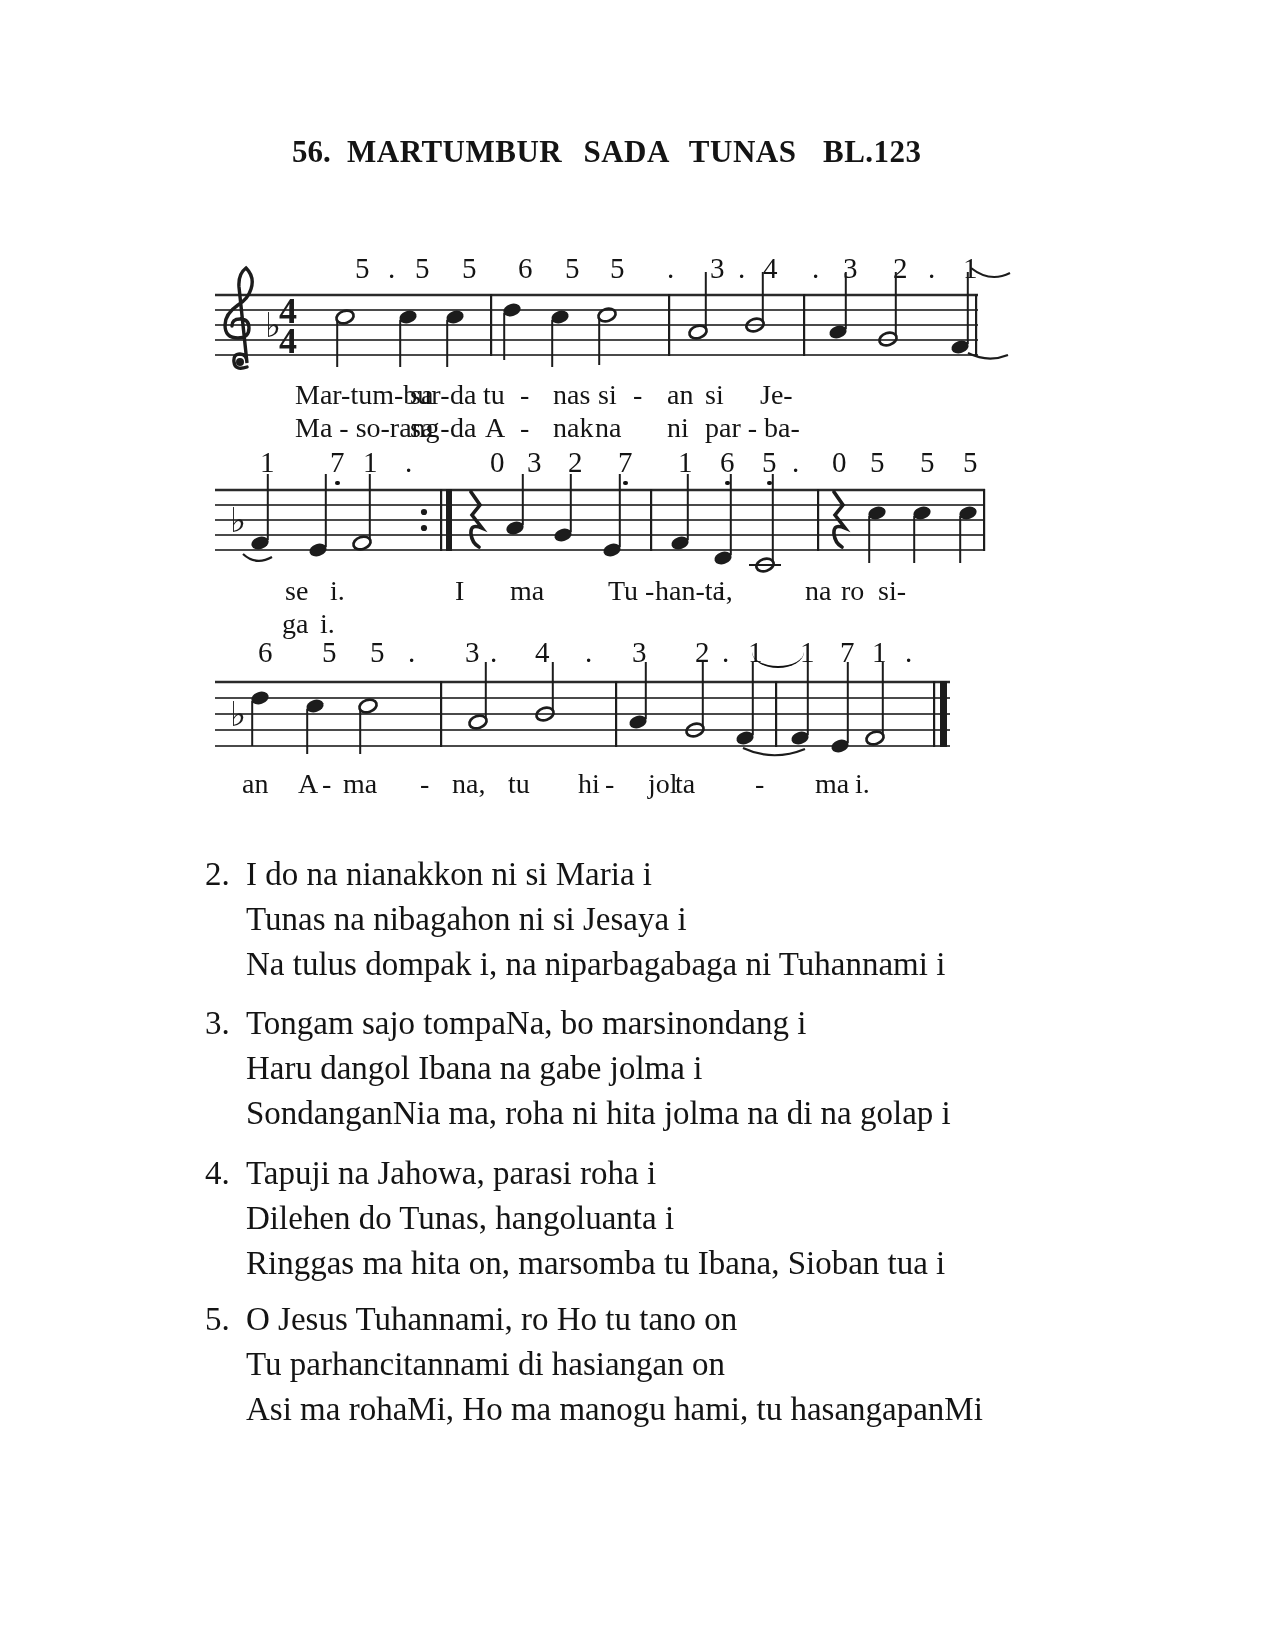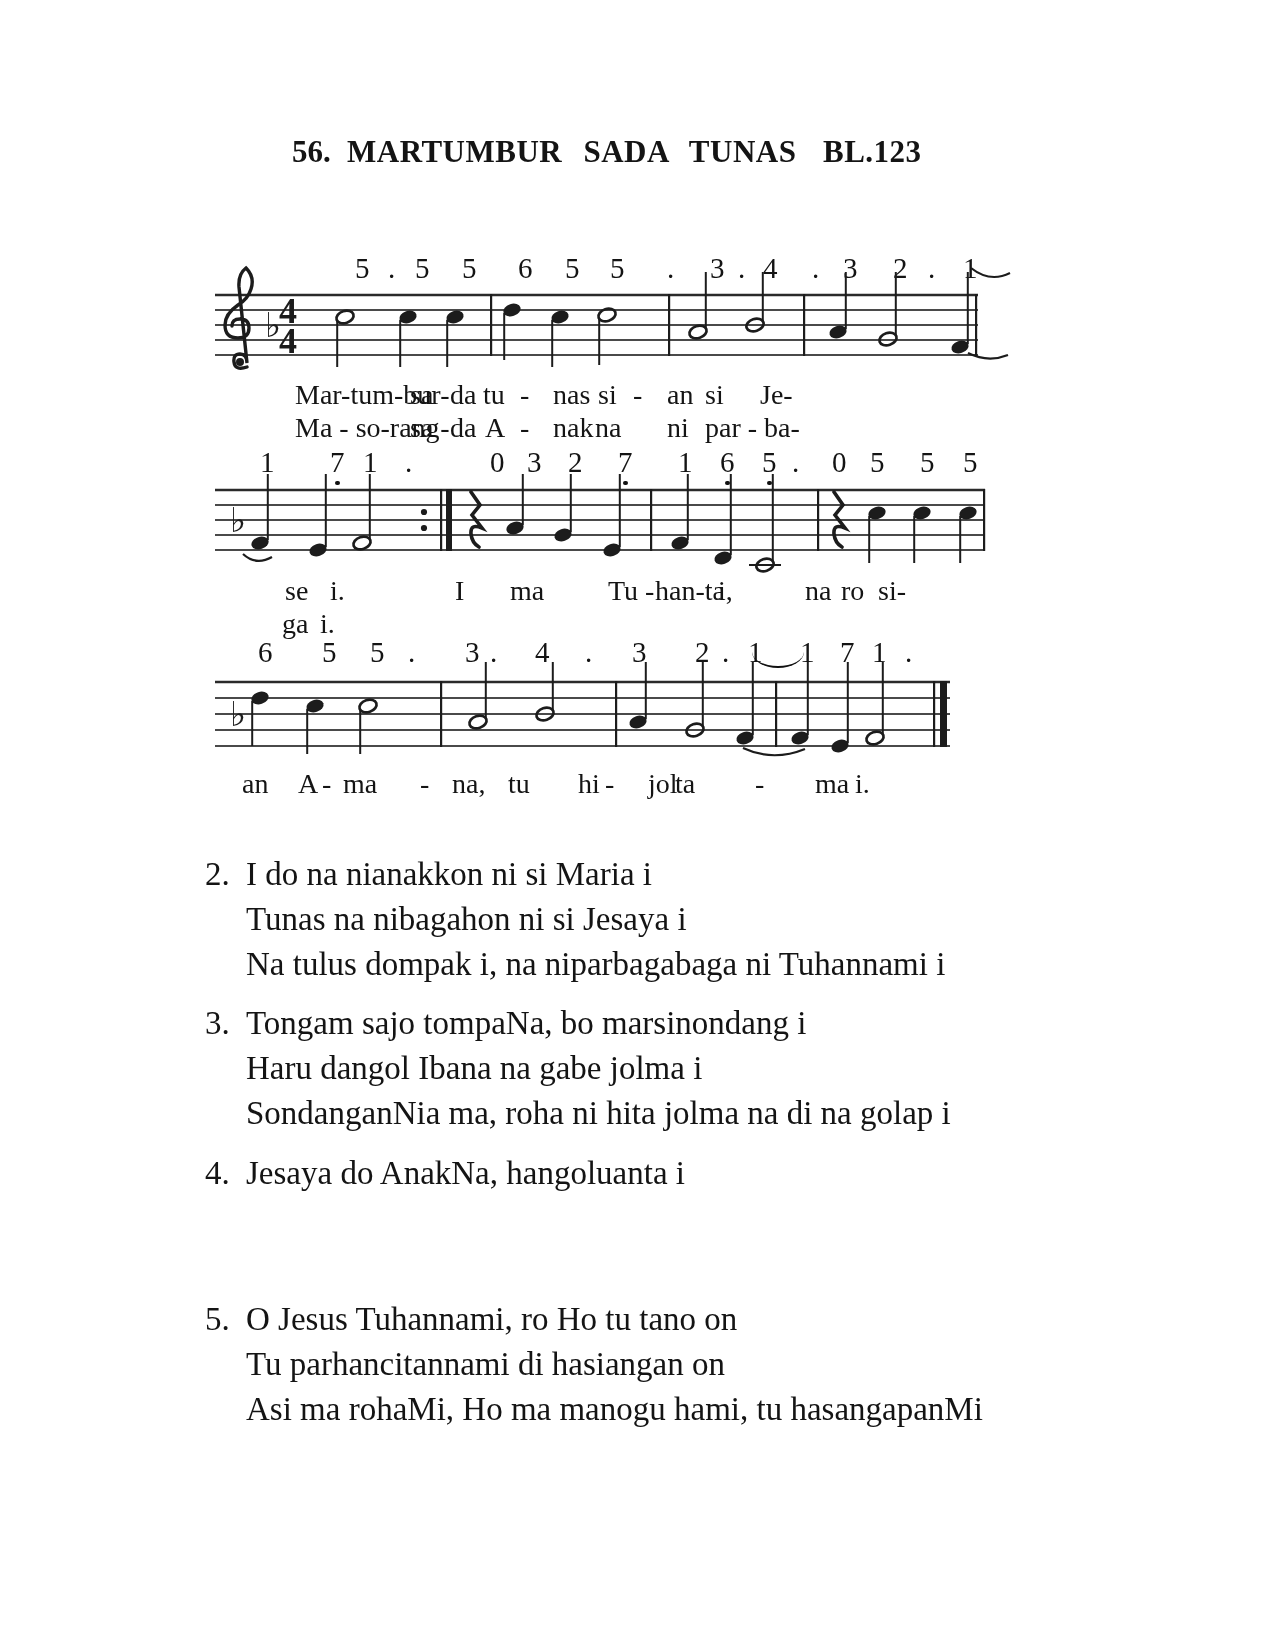--- a/index.html
+++ b/index.html
@@ -354,21 +354,23 @@
     <div class="vline">Na tulus dompak i, na niparbagabaga ni Tuhannami i</div>
   </div>
   <div class="verse" style="top:1001px">
     <span class="vnum">3.</span>
     <div class="vline">Tongam sajo tompaNa, bo marsinondang i</div>
     <div class="vline">Haru dangol Ibana na gabe jolma i</div>
     <div class="vline">SondanganNia ma, roha ni hita jolma na di na golap i</div>
   </div>
   <div class="verse" style="top:1151px">
     <span class="vnum">4.</span>
-    <div class="vline">Jesaya do AnakNa, hangoluanta i</div>
+    <div class="vline">Tapuji na Jahowa, parasi roha i</div>
+    <div class="vline">Dilehen do Tunas, hangoluanta i</div>
+    <div class="vline">Ringgas ma hita on, marsomba tu Ibana, Sioban tua i</div>
   </div>
   <div class="verse" style="top:1297px">
     <span class="vnum">5.</span>
     <div class="vline">O Jesus Tuhannami, ro Ho tu tano on</div>
     <div class="vline">Tu parhancitannami di hasiangan on</div>
     <div class="vline">Asi ma rohaMi, Ho ma manogu hami, tu hasangapanMi</div>
   </div>
 
 </div>
 

